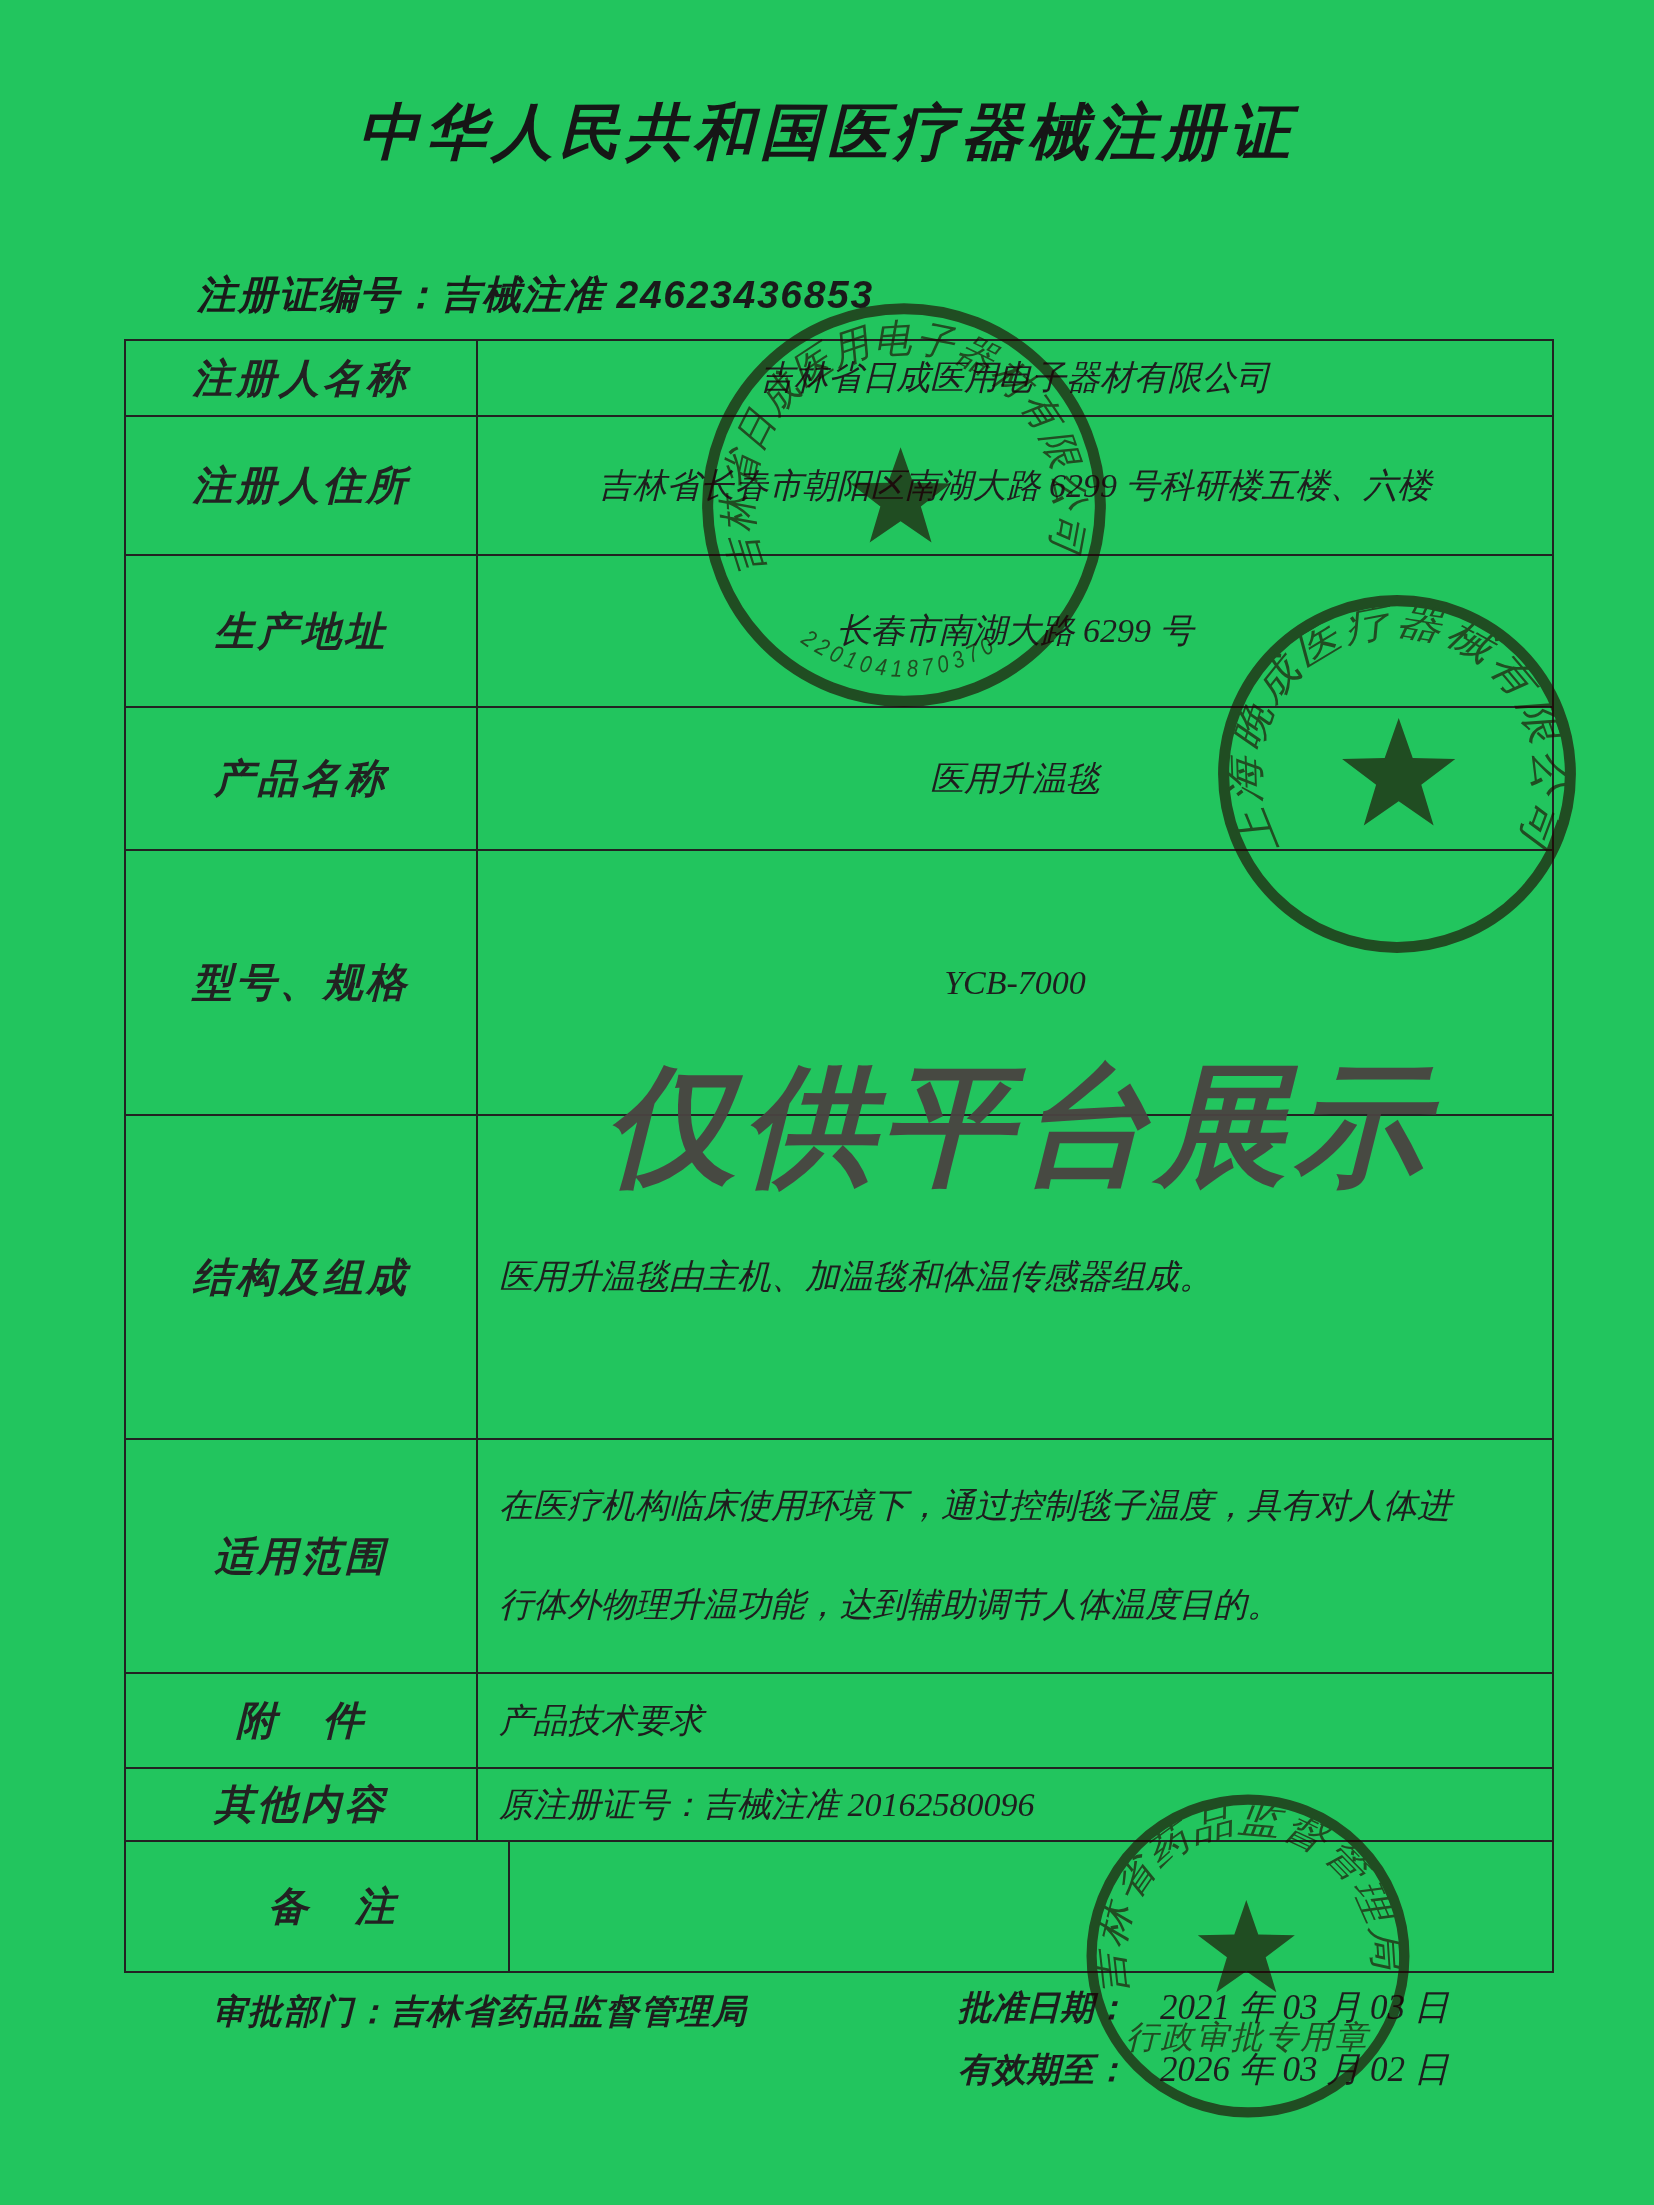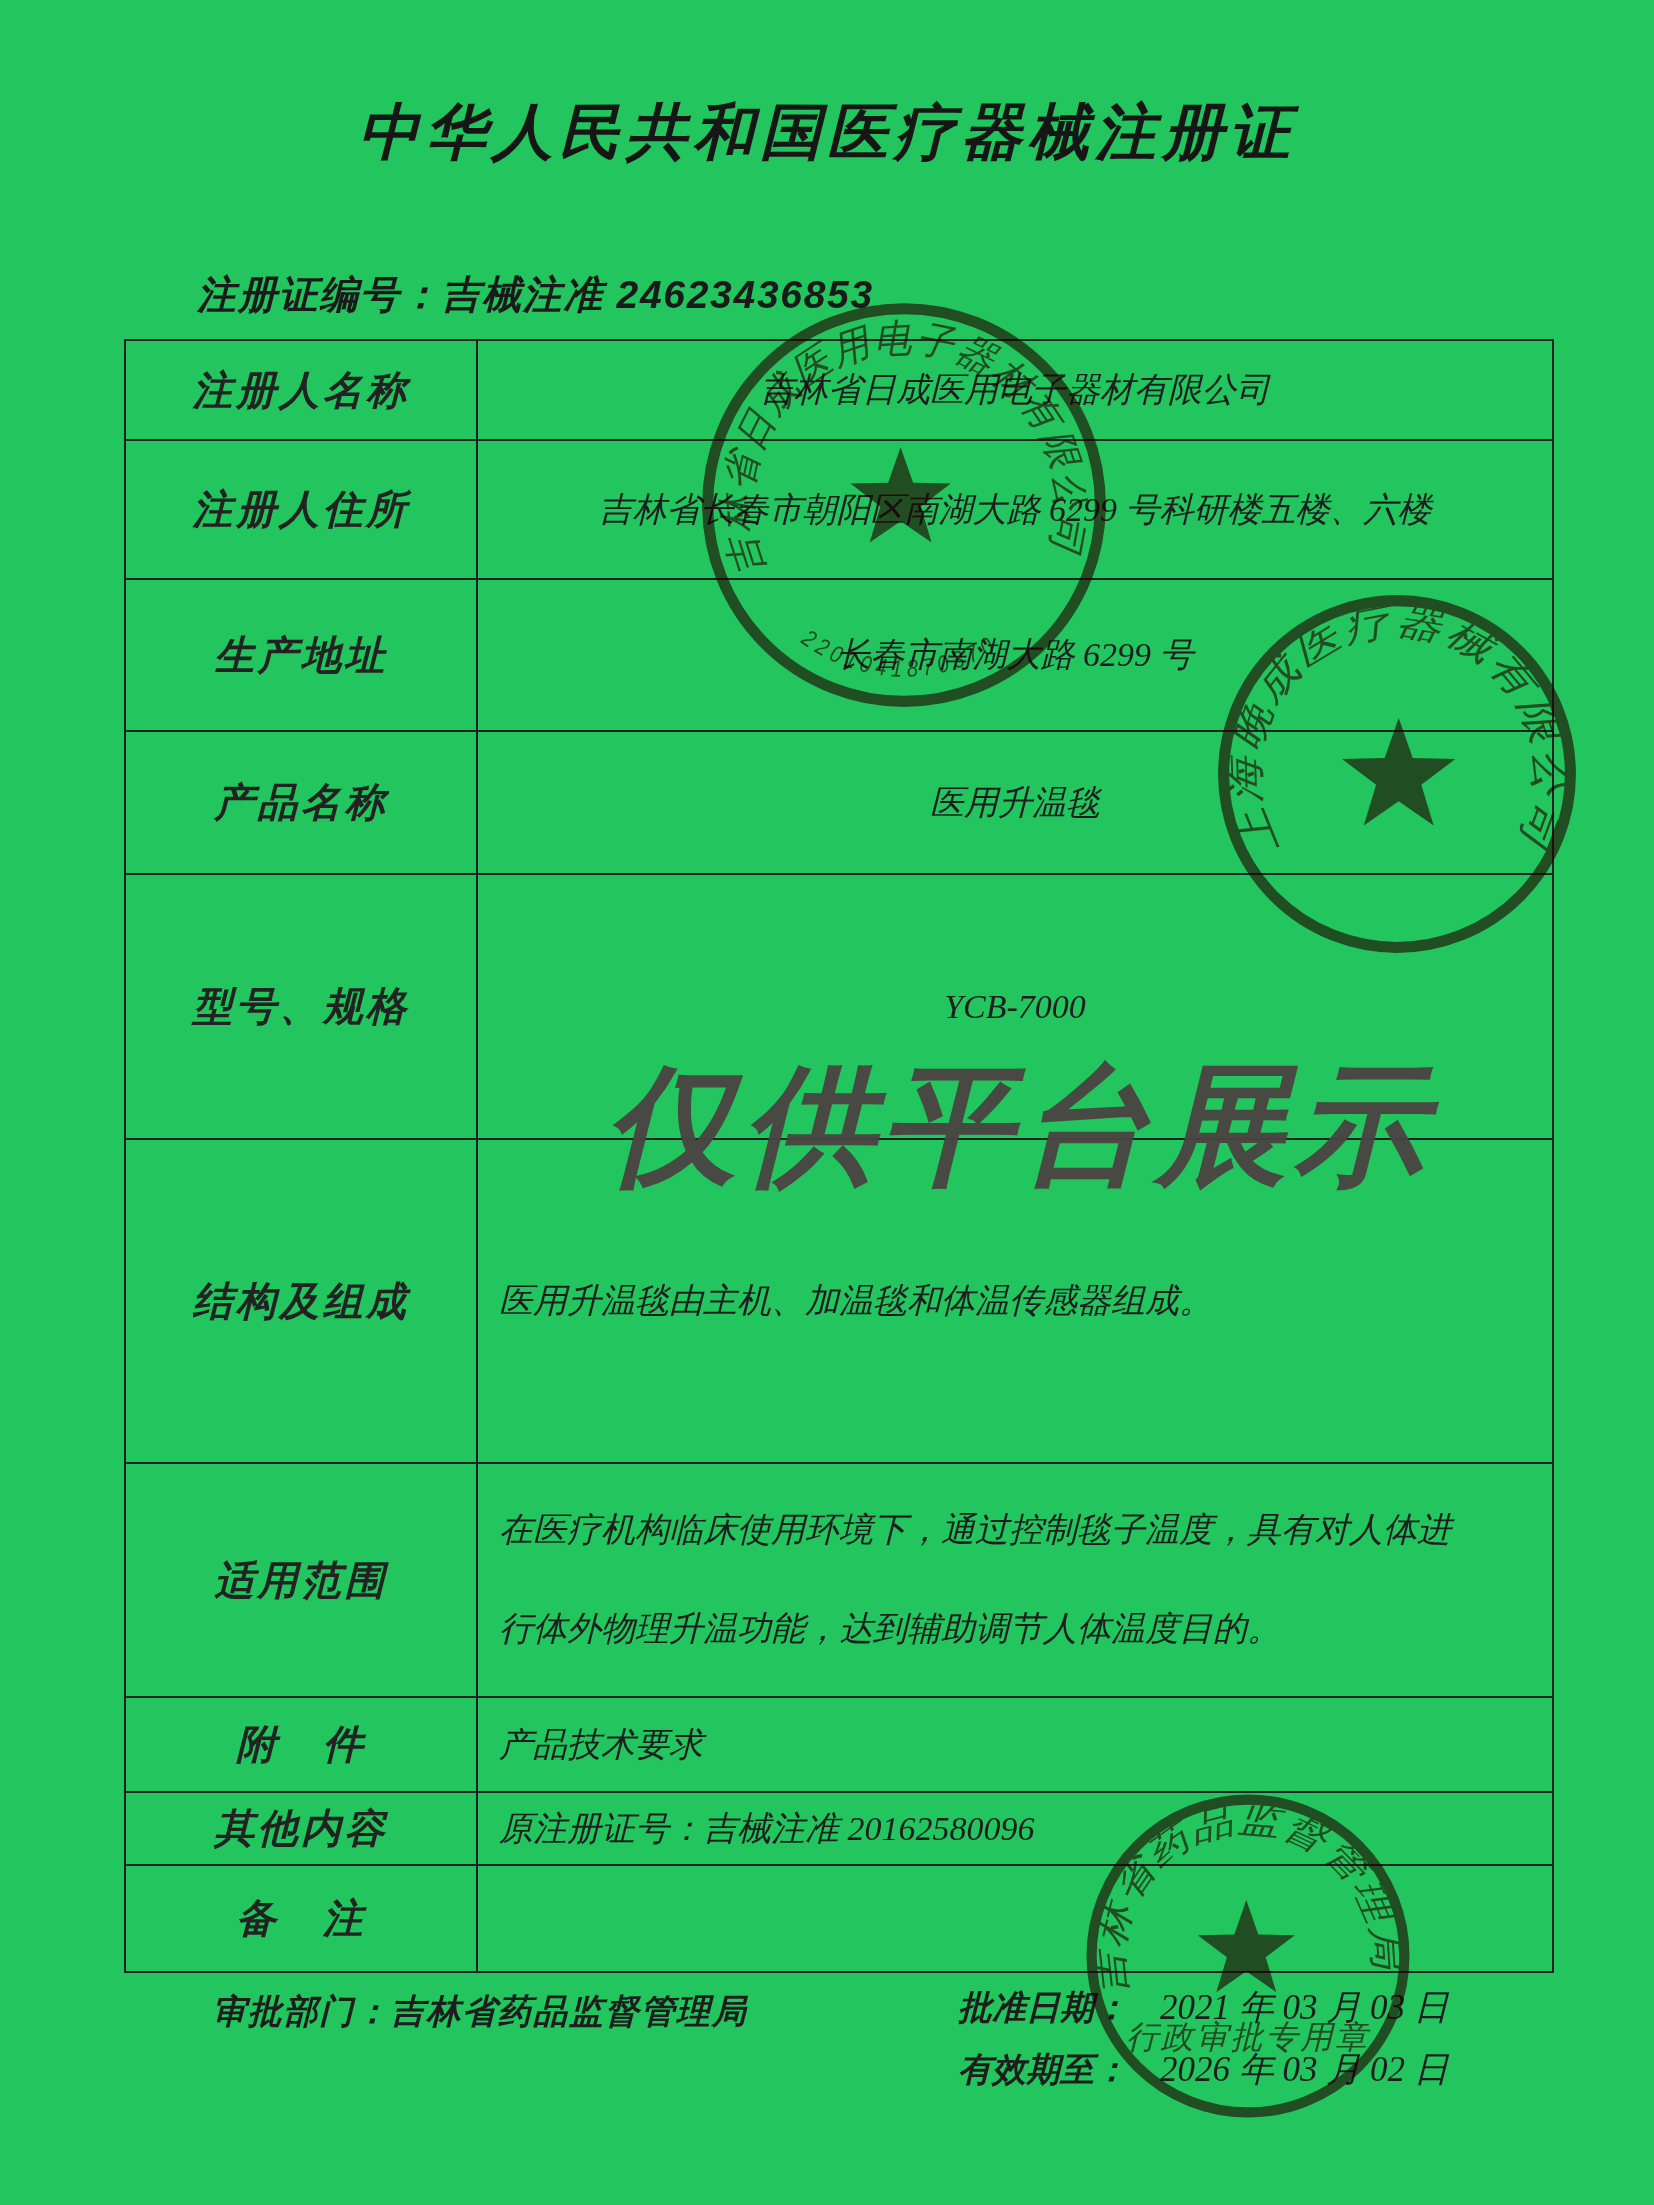--- a/index.html
+++ b/index.html
@@ -25,22 +25,22 @@
   }
   .reg-line .reg-value{font-weight:bold;}
   .cert-table{
     position:absolute;left:124px;top:339px;width:1430px;height:1634px;
     border:2.5px solid #222;
     display:flex;flex-direction:column;
     box-sizing:border-box;
     background:transparent;
   }
   .trow{display:flex;box-sizing:border-box;border-bottom:2.5px solid #222;}
-  .trow:last-child{border-bottom:none;}
-  .r0{height:100px}.r1{height:139px}.r2{height:152px}.r3{height:143px}
+  .trow:last-child{border-bottom:none;margin-left:32px;}
+  .r0{height:76px}.r1{height:139px}.r2{height:152px}.r3{height:143px}
   .r4{height:265px}.r5{height:324px}.r6{height:234px}.r7{height:95px}
   .r8{height:73px}.r9{height:96px;flex:1}
   .lcell{
     width:352px;min-width:352px;box-sizing:border-box;
     border-right:2.5px solid #222;
     display:flex;align-items:center;justify-content:center;
     font-size:40px;font-weight:bold;color:#222;
     letter-spacing:3.4px;
   }
   .vcell{

